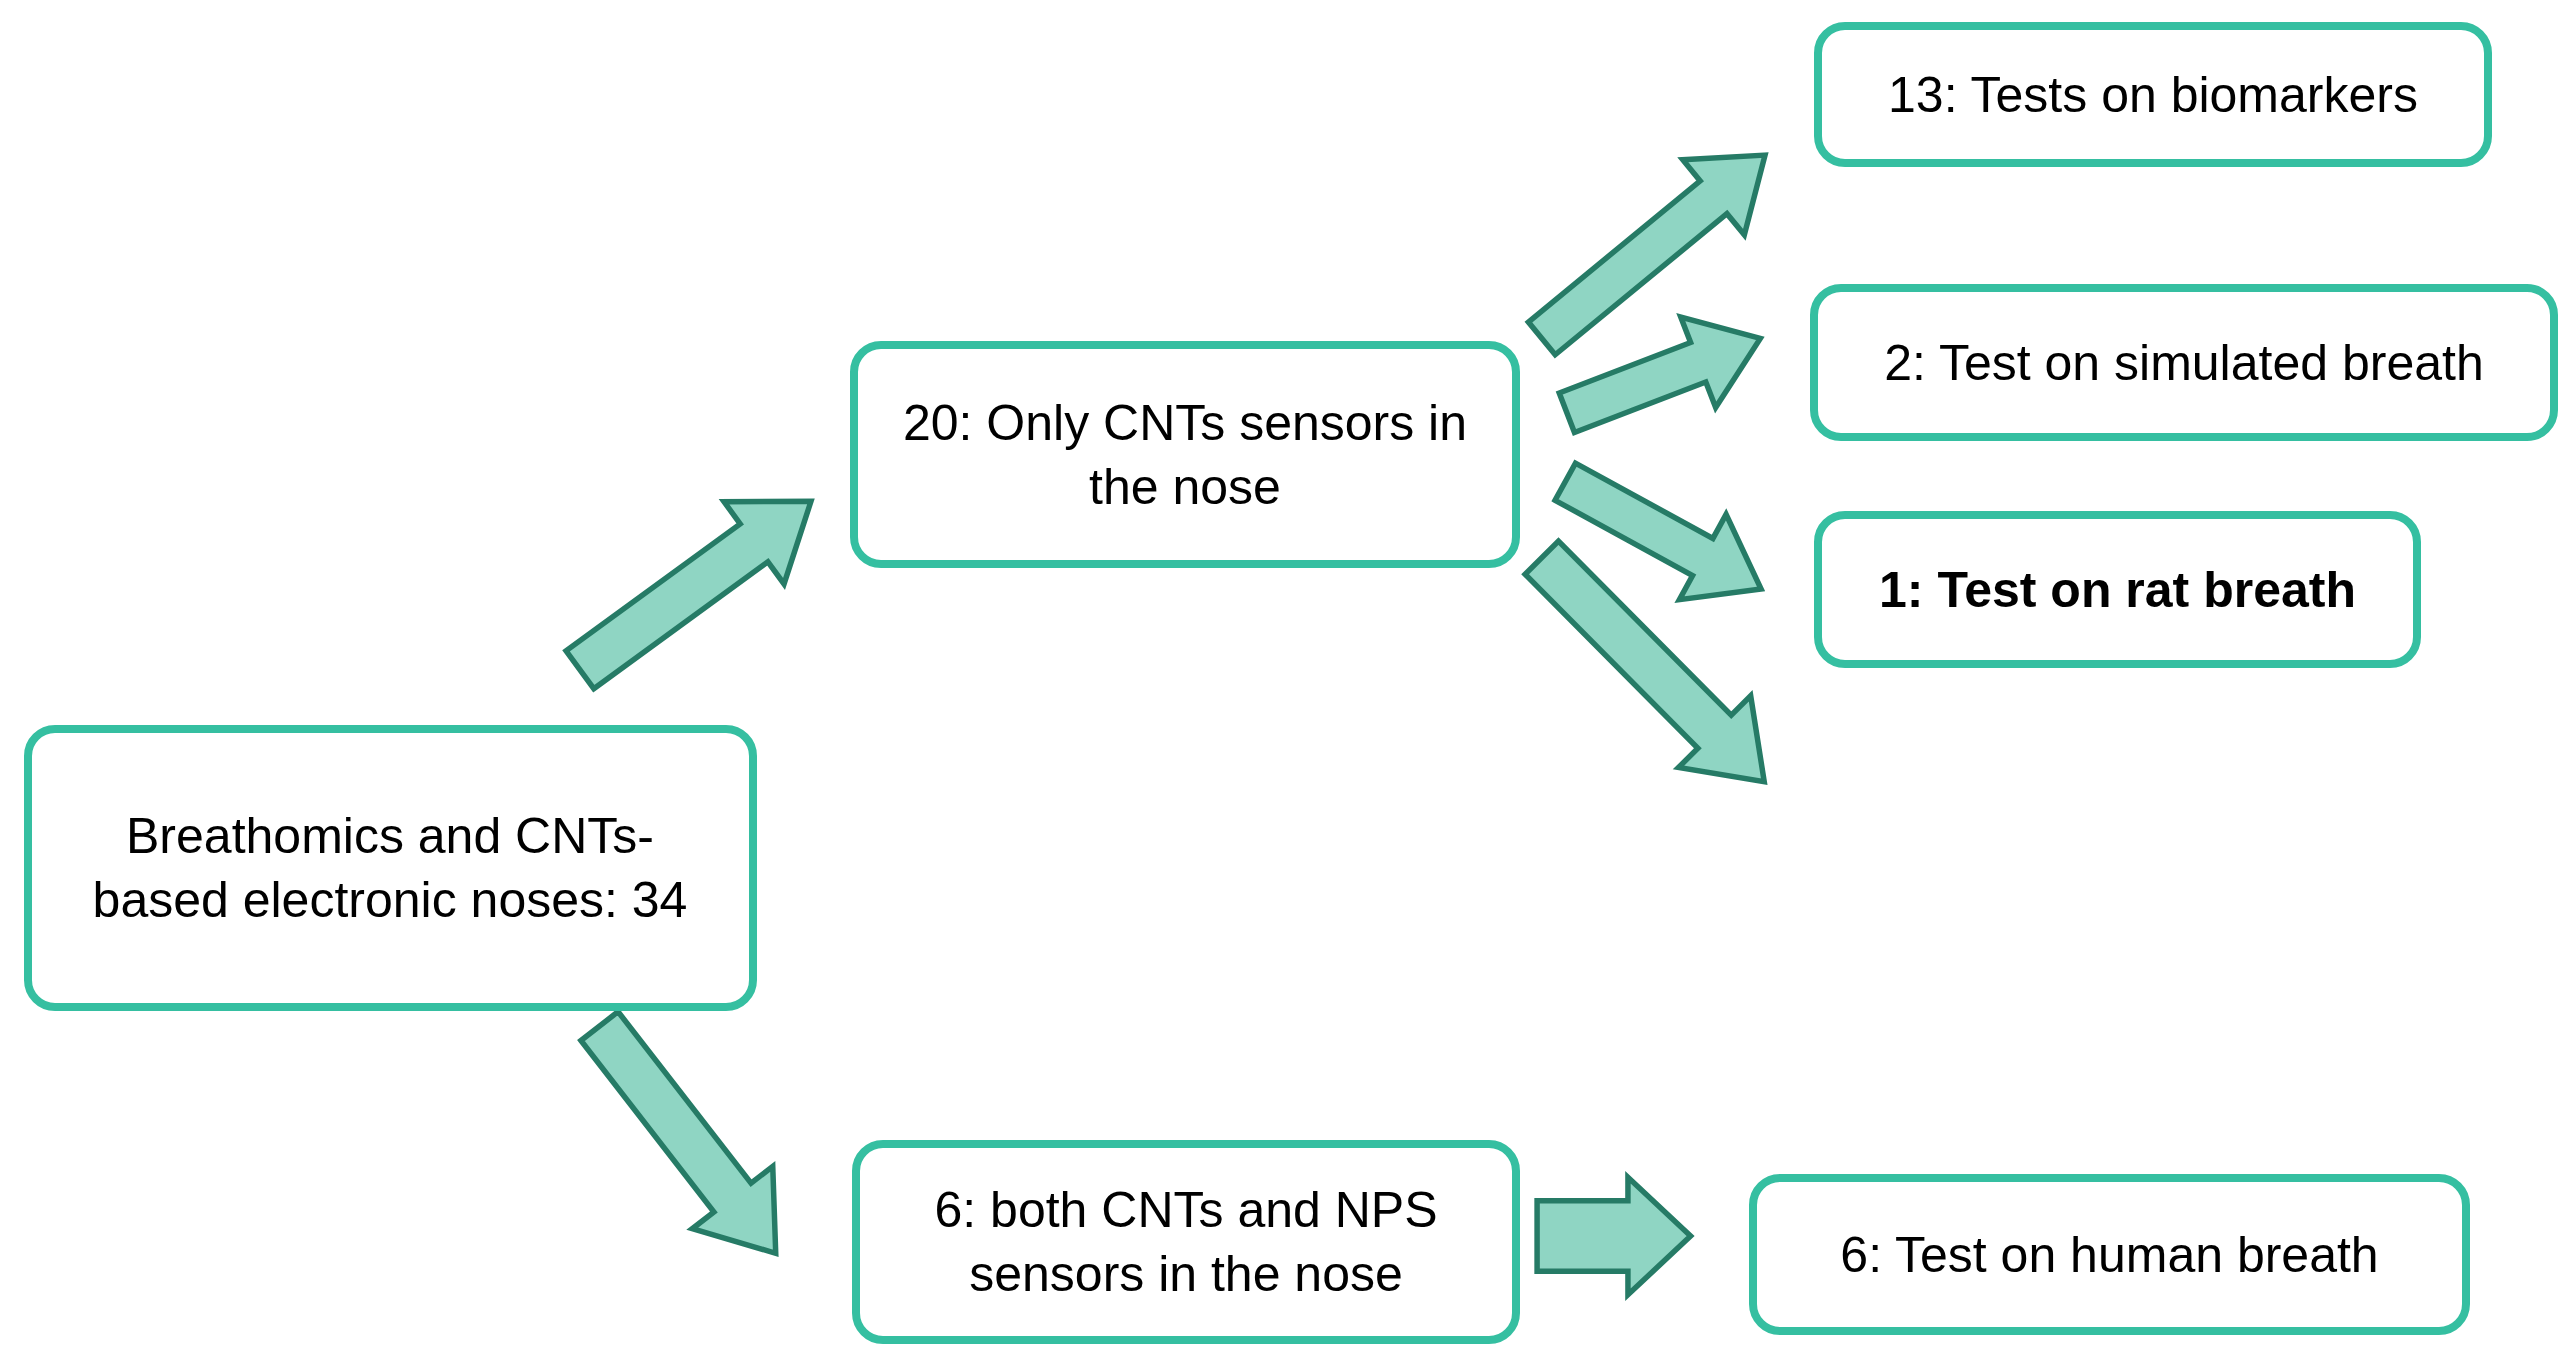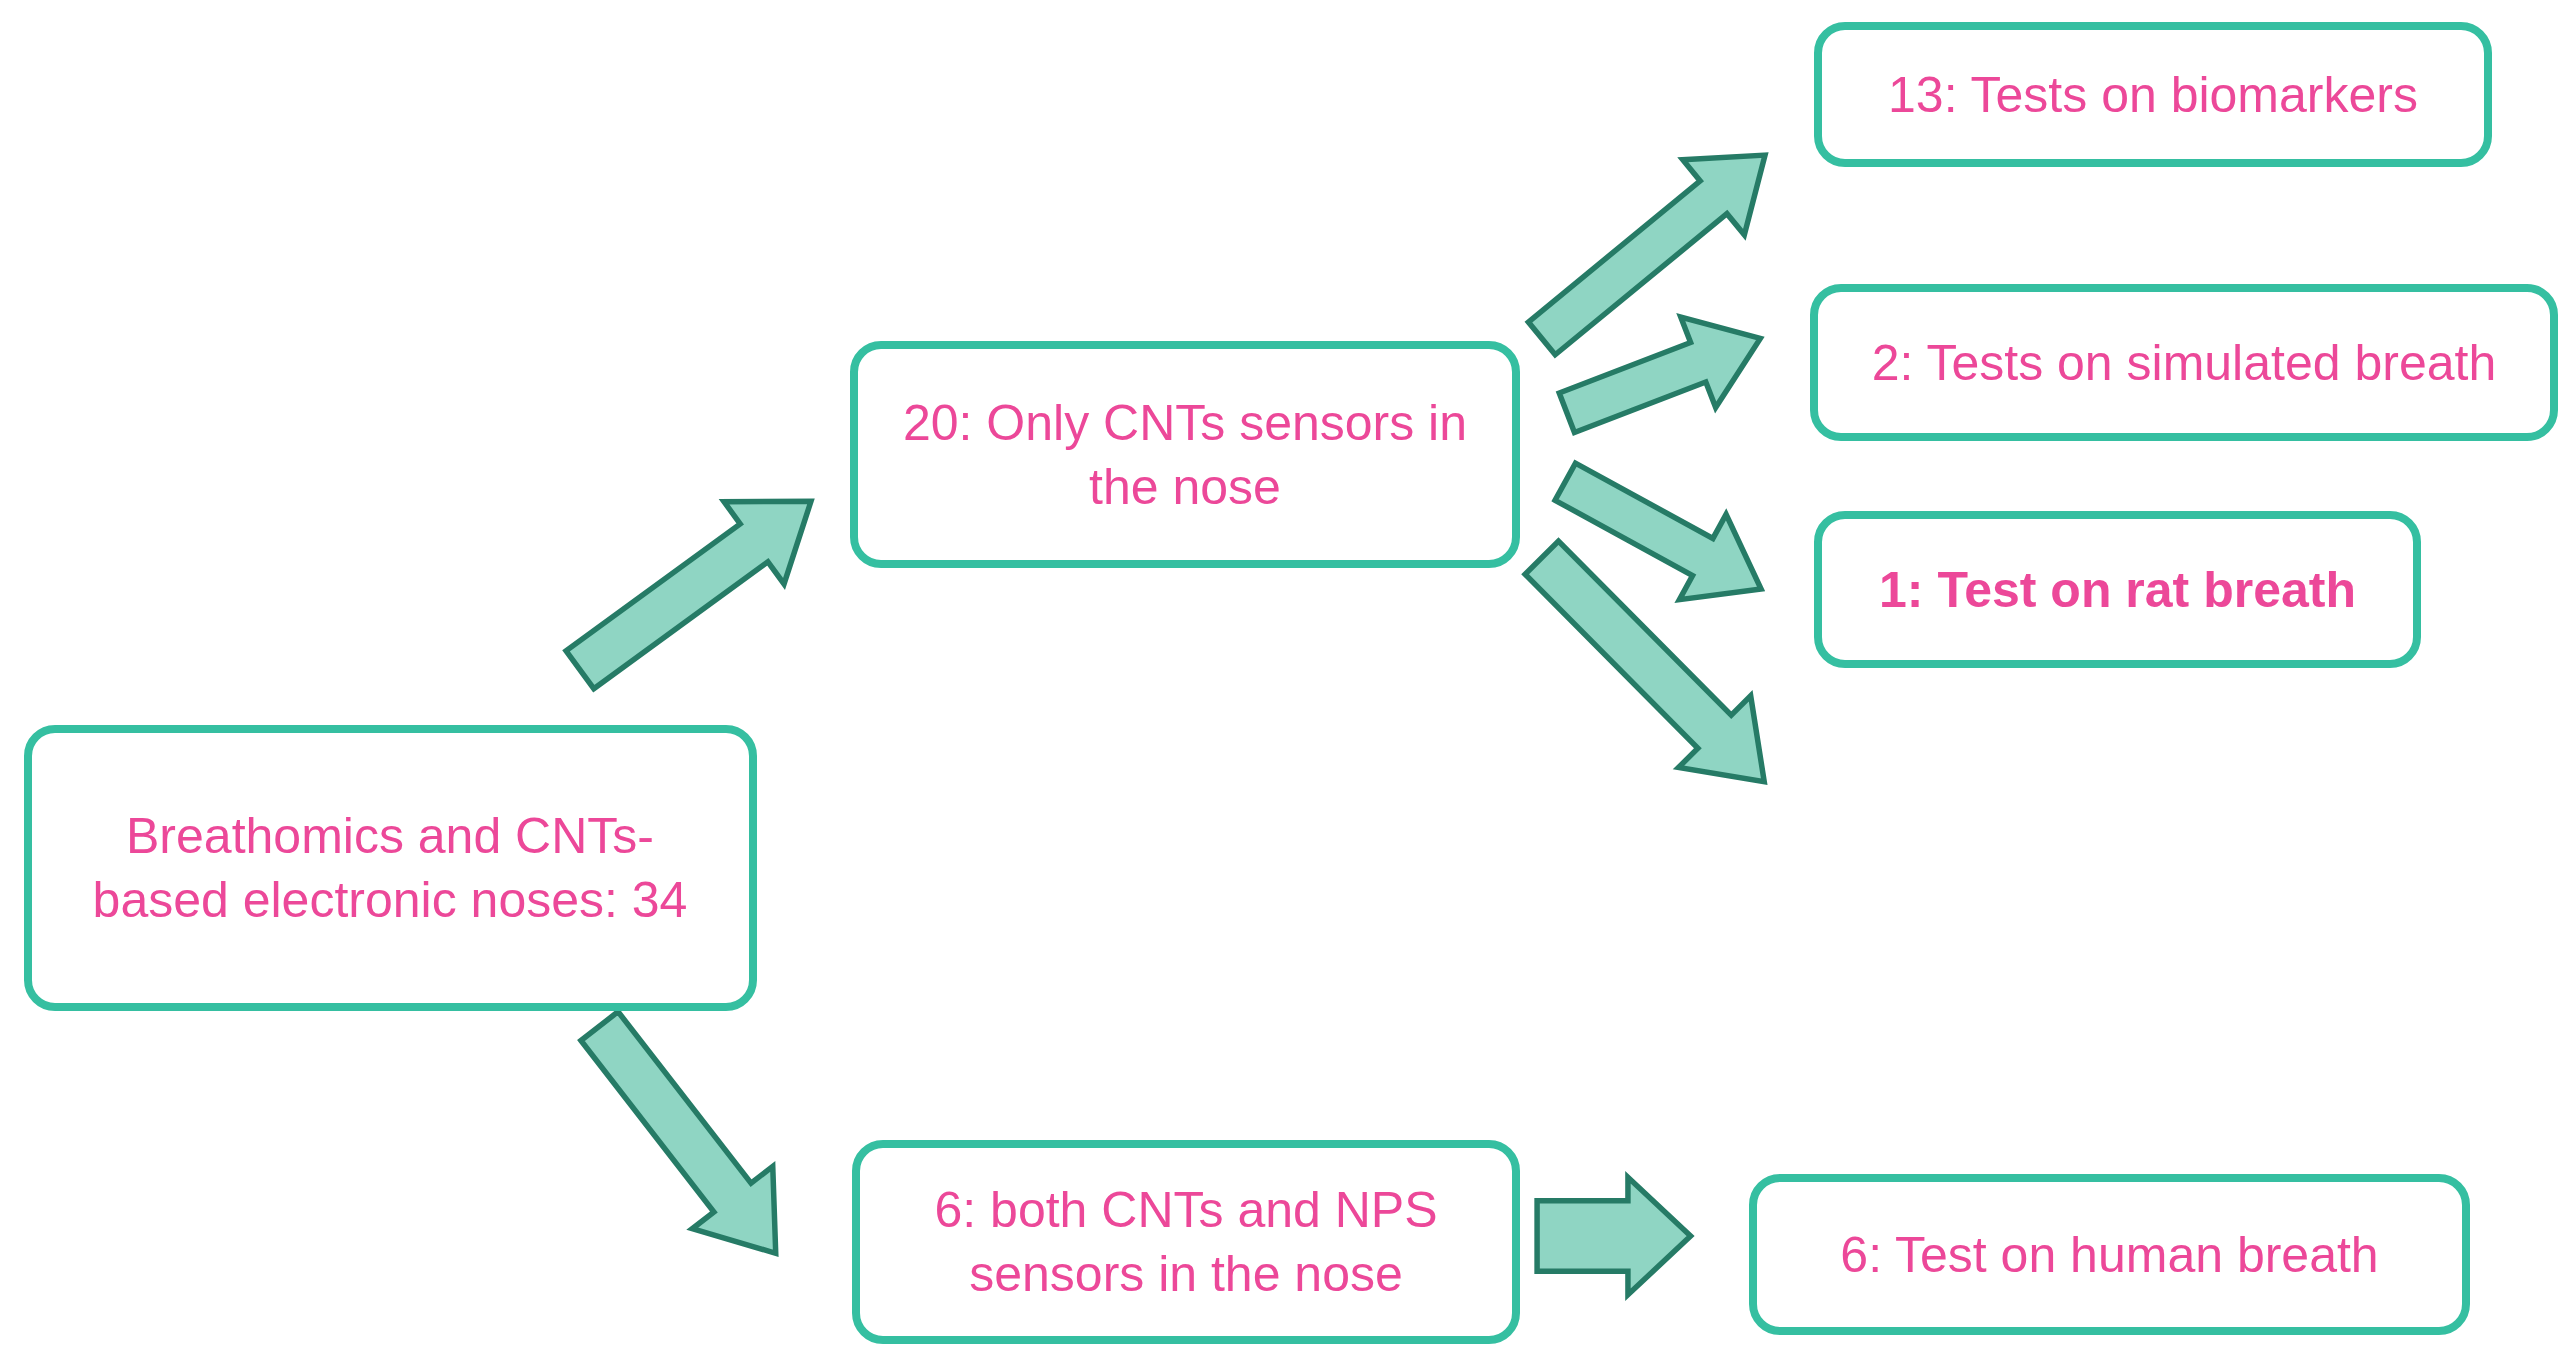--- a/index.html
+++ b/index.html
@@ -32,21 +32,21 @@
     position: absolute;
     box-sizing: border-box;
     background: #ffffff;
     border: 8.6px solid #35bfa1;
     border-radius: 31px;
     display: flex;
     flex-direction: column;
     align-items: center;
     justify-content: center;
     text-align: center;
-    color: #ec4899;
+    color: #000000;
     font-size: 50px;
     line-height: 1.28;
     padding: 6.3px 19px;
   }
   .box .line {
     display: block;
     white-space: nowrap;
   }
   
   #node-root        { left: 23.5px;   top: 725px;  width: 733px; height: 286px; }
@@ -86,21 +86,21 @@
   <div class="box" id="node-cnts-nps">
     <span class="line">6: both CNTs and NPS</span>
     <span class="line">sensors in the nose</span>
   </div>
 
   <div class="box" id="node-biomarkers">
     <span class="line">13: Tests on biomarkers</span>
   </div>
 
   <div class="box" id="node-simulated">
-    <span class="line">2: Tests on simulated breath</span>
+    <span class="line">2: Test on simulated breath</span>
   </div>
 
   <div class="box" id="node-rat">
     <span class="line">1: Test on rat breath</span>
   </div>
 
 
   <div class="box" id="node-human6">
     <span class="line">6: Test on human breath</span>
   </div>

